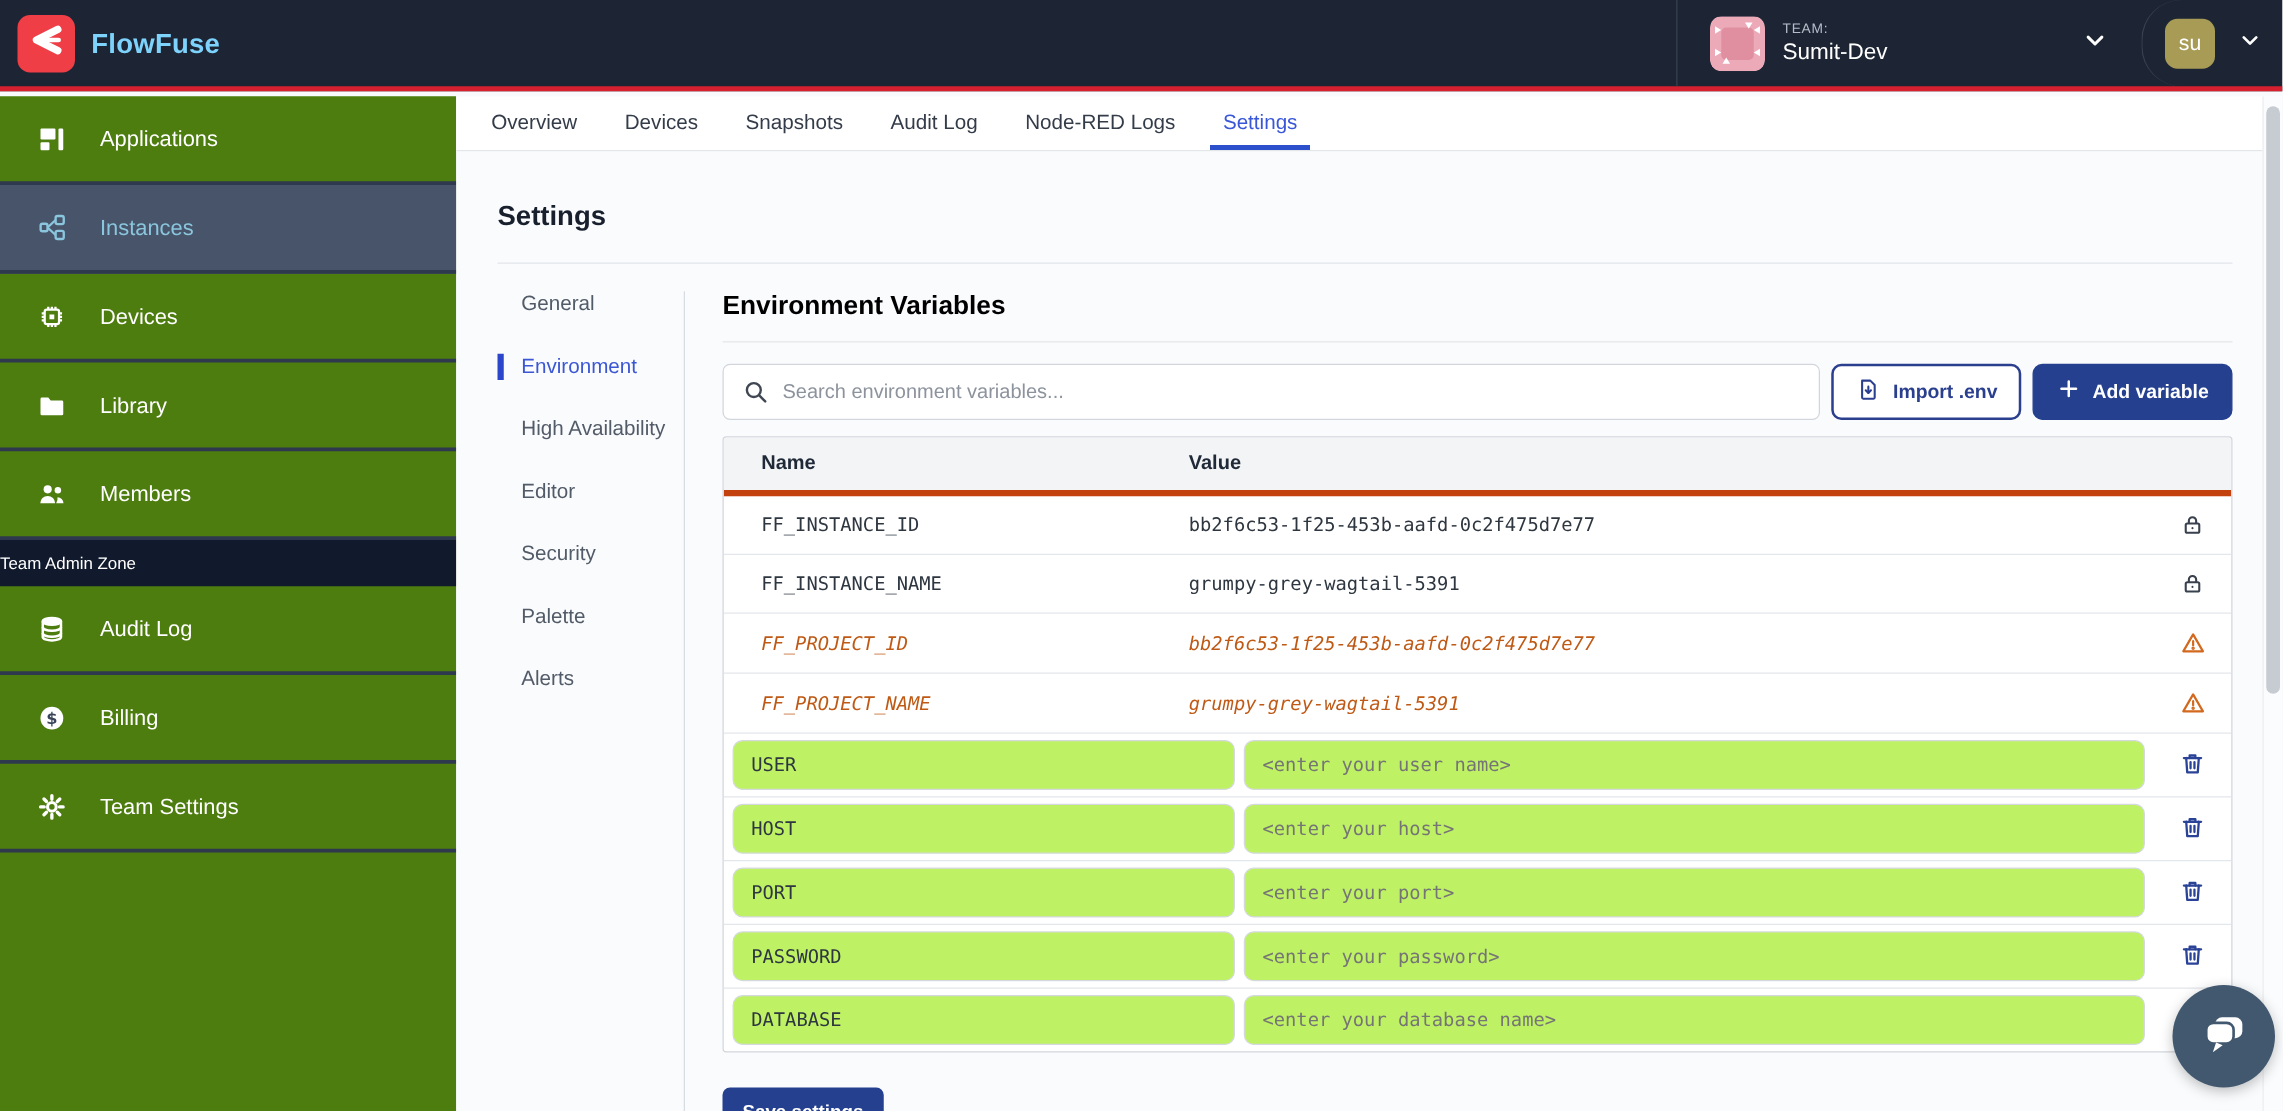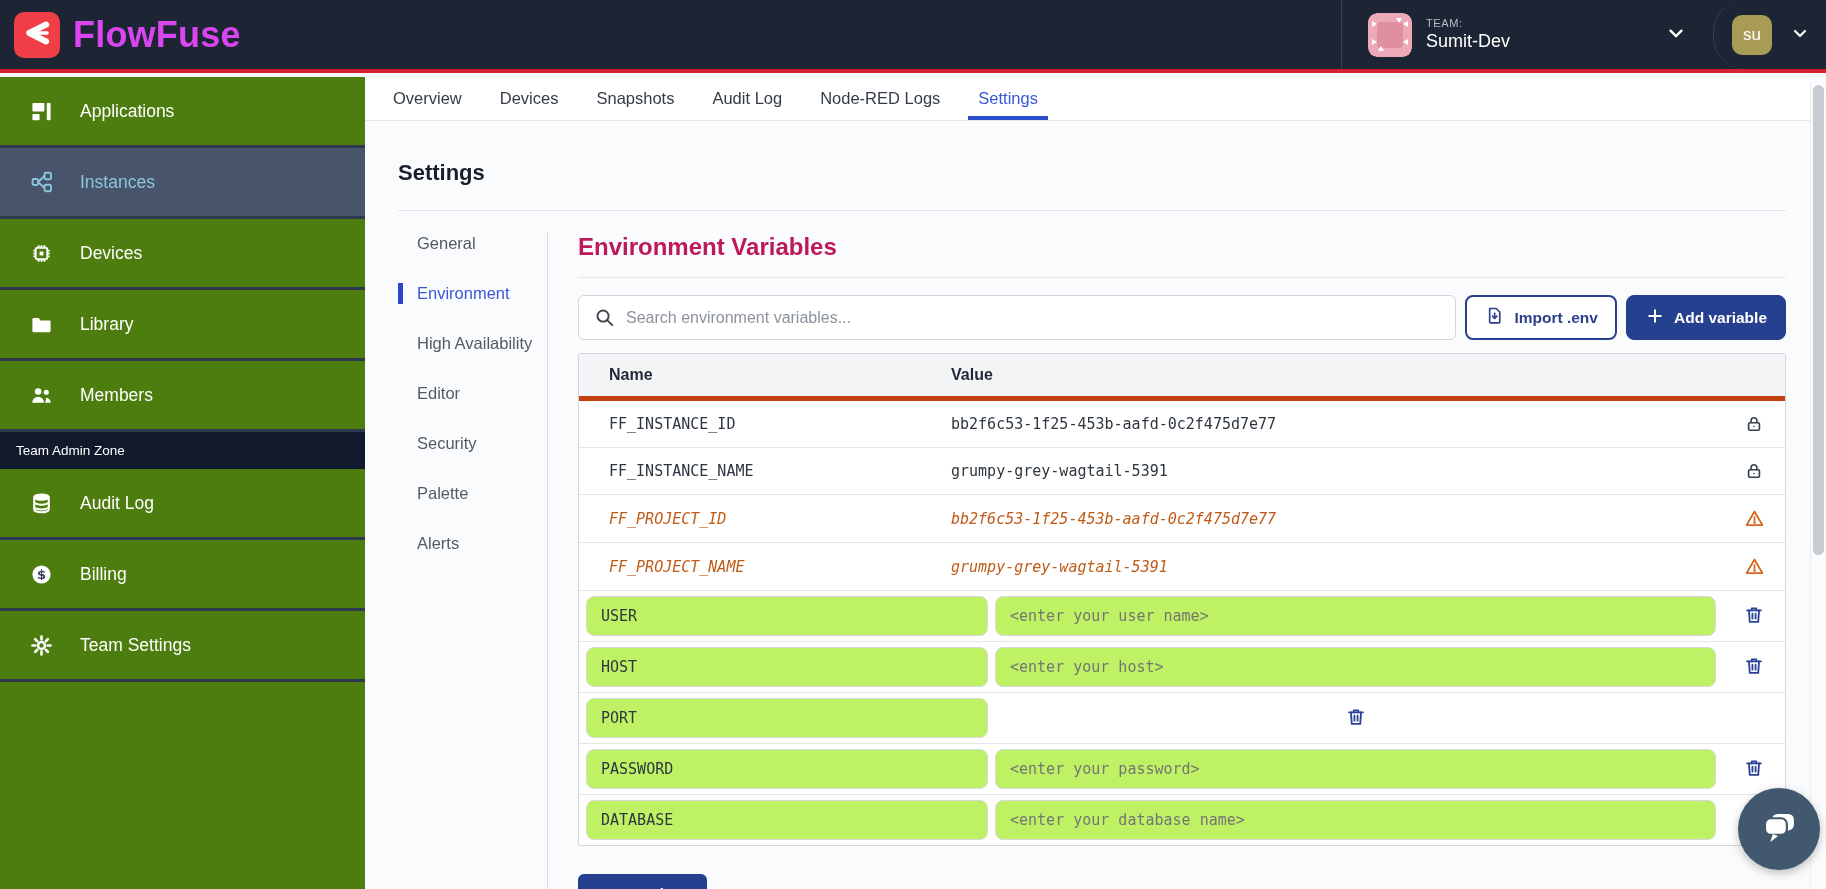--- a/index.html
+++ b/index.html
@@ -6,21 +6,21 @@
   html,body { width:1826px; height:889px; overflow:hidden; background:#f9fafc;
               font-family:"Liberation Sans", sans-serif; }
   .app { position:relative; width:1826px; height:889px; }
 
   
   .header { position:absolute; top:0; left:0; width:1826px; height:73px;
             background:#1d2534; border-bottom:4px solid #d6202f;
             display:flex; align-items:center; padding:0 0 0 14px; z-index:30; }
   .logo { width:46px; height:46px; background:#ef3e46; border-radius:10px;
           display:flex; align-items:center; justify-content:center; cursor:pointer; }
-  .brand { color:#d946ef; font-size:36px; font-weight:700; margin-left:13px; letter-spacing:.2px; }
+  .brand { color:#7dd3fc; font-size:22px; font-weight:700; margin-left:13px; letter-spacing:.2px; }
   .hspacer { flex:1; }
   .team-select { height:100%; width:372px; border-left:1px solid #39414f;
                  display:flex; align-items:center; padding:0 26px; cursor:pointer; }
   .team-avatar { width:44px; height:44px; border-radius:9px; overflow:hidden; flex:none; }
   .team-text { margin-left:14px; }
   .team-label { color:#b6bdc9; font-size:11px; letter-spacing:.6px; }
   .team-name { color:#fff; font-size:18px; margin-top:2px; }
   .chev { margin-left:auto; }
   .user-select { height:100%; width:113px; border-left:1px solid #39414f;
                  display:flex; align-items:center; justify-content:space-between;
@@ -30,21 +30,21 @@
 
   
   .sidebar { position:absolute; top:77px; left:0; width:365px; height:882px;
              background:#4d7c0f; }
   .nav-item { height:71px; display:flex; align-items:center; padding-left:30px;
               border-bottom:3px solid #2f394e; color:#fff; cursor:pointer; }
   .nav-item .nav-icon { width:24px; height:24px; flex:none; display:flex; align-items:center; }
   .nav-item .nav-label { margin-left:26px; font-size:17.5px; }
   .nav-item.active { background:#485469; color:#8ac6dd; }
   .admin-label { height:37px; background:#111a2d; color:#fff; font-size:13.5px;
-                 display:flex; align-items:center; padding-left:16px; }
+                 display:flex; align-items:center; }
 
   
   .content { position:absolute; top:77px; left:365px; width:1461px; height:812px;
              background:#fafbfd; overflow:hidden; }
   .tabbar { height:44px; background:#fff; border-bottom:1px solid #e4e7ea;
             display:flex; align-items:stretch; padding-left:26px; gap:34px; }
   .tab { font-size:16.5px; color:#343c49; display:flex; align-items:center;
          position:relative; cursor:pointer; padding:0 2px; }
   .tab.active { color:#3957d8; }
   .tab.active::after { content:""; position:absolute; left:-8px; right:-8px; bottom:0;
@@ -56,21 +56,21 @@
 
   .settings-body { display:flex; margin-top:22px; }
   .subnav { list-style:none; width:150px; flex:none; border-right:1px solid #d8dce2;
             min-height:390px; }
   .subnav li { font-size:16.5px; color:#525b68; line-height:21px; margin-bottom:29px;
                border-left:5px solid transparent; padding-left:14px; width:140px;
                cursor:pointer; }
   .subnav li.active { color:#3b57d4; border-left-color:#2c46cb; }
 
   .panel { flex:1; margin-left:30px; }
-  .panel-title { font-size:24px; font-weight:700; color:#be185d;
+  .panel-title { font-size:21px; font-weight:700; color:#000000;
                  padding-bottom:16px; border-bottom:1px solid #e4e7ea; }
   .toolbar { display:flex; margin-top:17px; height:45px; gap:9px; }
   .searchbox { flex:1; position:relative; }
   .searchbox input { width:100%; height:45px; border:1px solid #d2d6dc; border-radius:6px;
                      padding:0 14px 0 47px; font-size:16px; color:#701a75; background:#fff;
                      font-family:"Liberation Sans",sans-serif; outline:none; }
   .searchbox input::placeholder { color:#8d939d; }
   .search-icon { position:absolute; left:15px; top:11px; }
   .btn { display:flex; align-items:center; justify-content:center; gap:9px;
          font-size:15.5px; font-weight:700; border-radius:8px; cursor:pointer;
@@ -383,20 +383,21 @@
                       <path d="M4.5 7 h15"></path>
                       <path d="M9.5 7 V4.8 h5 V7"></path>
                       <path d="M6.5 7 l.9 12.5 h9.2 L17.5 7"></path>
                       <path d="M10.3 10.5 v5.5 M13.7 10.5 v5.5"></path>
                     </svg>
                 </span>
               </button>
             </div>
             <div class="row-ed">
               <input class="mono" value="PORT" style="">
+              <input class="mono" placeholder="&lt;enter your port&gt;" style="">
               <button class="trash-btn">
                 <span>
                   <svg width="22" height="22" viewBox="0 0 24 24" fill="none" stroke="#2b4397" stroke-width="2" stroke-linecap="round" stroke-linejoin="round">
                       <path d="M4.5 7 h15"></path>
                       <path d="M9.5 7 V4.8 h5 V7"></path>
                       <path d="M6.5 7 l.9 12.5 h9.2 L17.5 7"></path>
                       <path d="M10.3 10.5 v5.5 M13.7 10.5 v5.5"></path>
                     </svg>
                 </span>
               </button>

